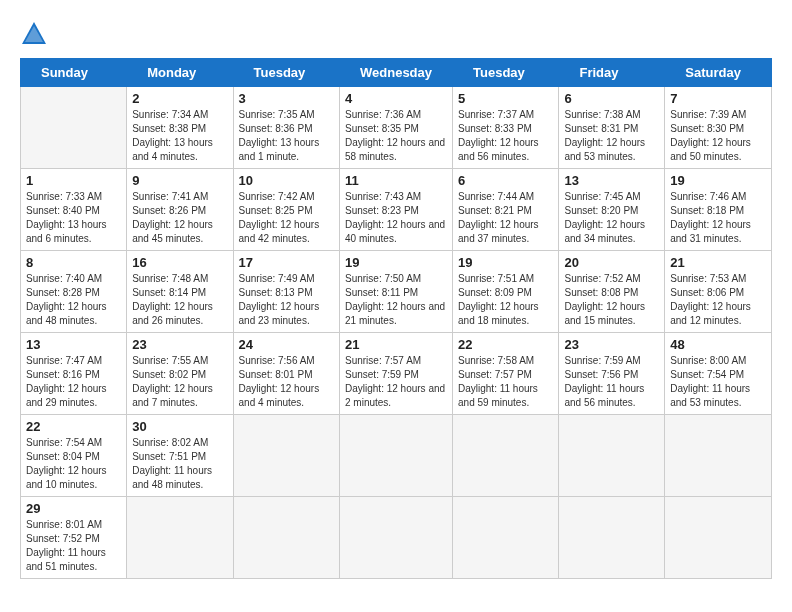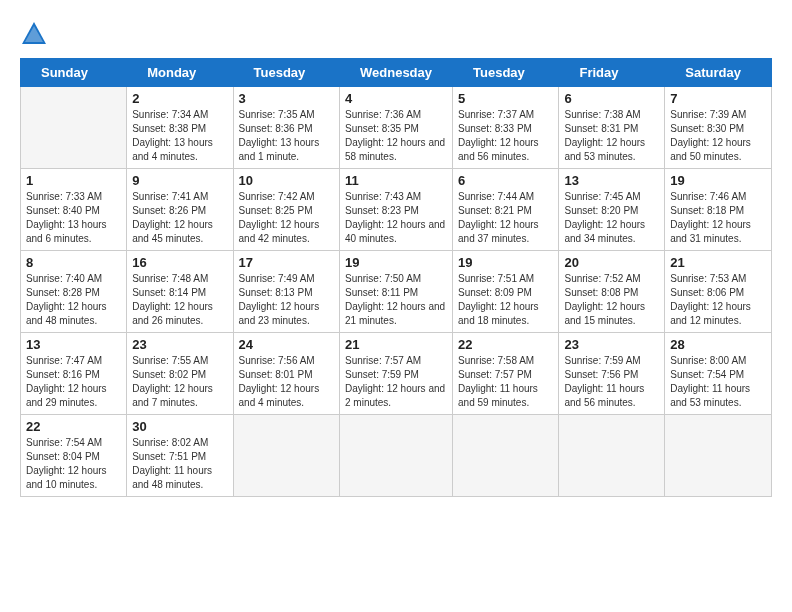--- a/index.html
+++ b/index.html
@@ -222,33 +222,45 @@
         </td>
         <td>
           <span class="day-num">22</span>
           <div class="day-detail">Sunrise: 7:58 AM<br>Sunset: 7:57 PM<br>Daylight: 11 hours and 59 minutes.</div>
         </td>
         <td>
           <span class="day-num">23</span>
           <div class="day-detail">Sunrise: 7:59 AM<br>Sunset: 7:56 PM<br>Daylight: 11 hours and 56 minutes.</div>
         </td>
         <td>
-          <span class="day-num">28</span>
+          <span class="day-num">48</span>
           <div class="day-detail">Sunrise: 8:00 AM<br>Sunset: 7:54 PM<br>Daylight: 11 hours and 53 minutes.</div>
         </td>
       </tr>
       <tr>
         <td>
           <span class="day-num">22</span>
           <div class="day-detail">Sunrise: 7:54 AM<br>Sunset: 8:04 PM<br>Daylight: 12 hours and 10 minutes.</div>
         </td>
         <td>
           <span class="day-num">30</span>
           <div class="day-detail">Sunrise: 8:02 AM<br>Sunset: 7:51 PM<br>Daylight: 11 hours and 48 minutes.</div>
         </td>
+        <td class="empty"></td>
+        <td class="empty"></td>
+        <td class="empty"></td>
+        <td class="empty"></td>
+        <td class="empty"></td>
+      </tr>
+      <tr>
+        <td>
+          <span class="day-num">29</span>
+          <div class="day-detail">Sunrise: 8:01 AM<br>Sunset: 7:52 PM<br>Daylight: 11 hours and 51 minutes.</div>
+        </td>
+        <td class="empty"></td>
         <td class="empty"></td>
         <td class="empty"></td>
         <td class="empty"></td>
         <td class="empty"></td>
         <td class="empty"></td>
       </tr>
     </tbody>
 </table>
 
 </body></html>

